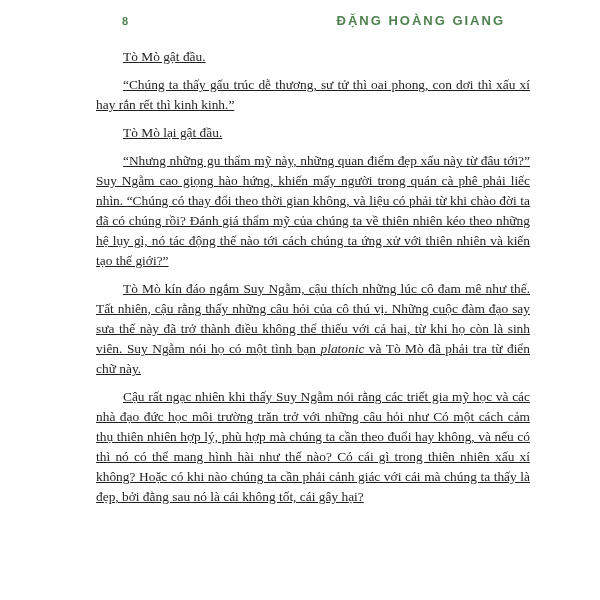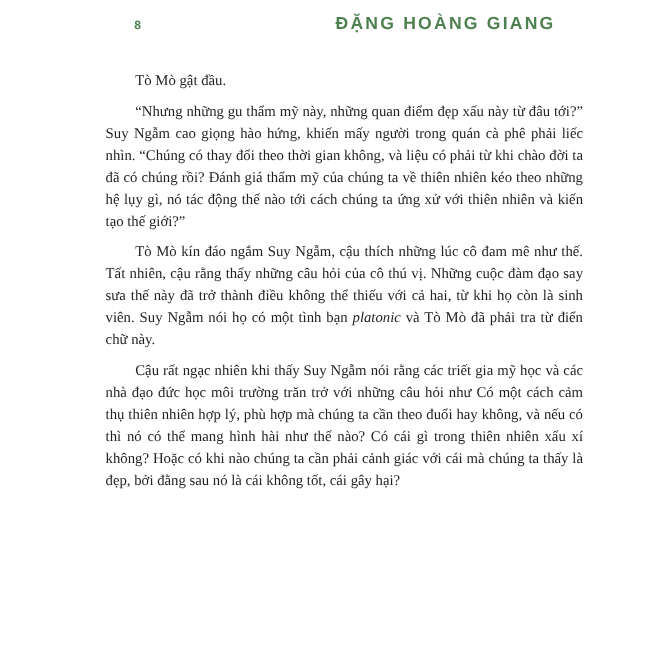--- a/index.html
+++ b/index.html
@@ -22,47 +22,50 @@
     align-items: baseline;
     padding: 13px 95px 0 122px;
     font-family: "Liberation Sans", sans-serif;
   }
   .page-num {
     font-size: 11px;
     font-weight: bold;
     letter-spacing: 0.5px;
   }
   .author {
-    font-size: 16px;
+    font-size: 13px;
     font-weight: bold;
     letter-spacing: 2px;
   }
   .body-text {
-    margin-top: 32px;
+    margin-top: 19px;
     padding: 0 70px 0 96px;
     font-size: 13.4px;
     line-height: 20px;
     text-align: justify;
     color: #1f1f1f;
+    text-decoration: underline;
   }
   .para {
     margin: 0 0 8px 0;
     text-indent: 27px;
   }
   .para em {
     font-style: italic;
   }
 </style>
 </head>
 <body>
 
 <div class="page">
   <div class="running-header">
     <span class="page-num" style="color: rgb(79, 129, 80);">8</span>
     <span class="author" style="color: rgb(79, 129, 80);">ĐẶNG HOÀNG GIANG</span>
   </div>
   <div class="body-text" style="color: rgb(31, 31, 31);">
       <p class="para"><span>Tò Mò gật đầu.</span></p>
+      <p class="para"><span>“Chúng ta thấy gấu trúc dễ thương, sư tử thì oai phong, con dơi thì xấu xí hay rắn rết thì kinh kinh.”</span></p>
+      <p class="para"><span>Tò Mò lại gật đầu.</span></p>
       <p class="para"><span>“Nhưng những gu thẩm mỹ này, những quan điểm đẹp xấu này từ đâu tới?” Suy Ngẫm cao giọng hào hứng, khiến mấy người trong quán cà phê phải liếc nhìn. “Chúng có thay đổi theo thời gian không, và liệu có phải từ khi chào đời ta đã có chúng rồi? Đánh giá thẩm mỹ của chúng ta về thiên nhiên kéo theo những hệ lụy gì, nó tác động thế nào tới cách chúng ta ứng xử với thiên nhiên và kiến tạo thế giới?”</span></p>
       <p class="para"><span>Tò Mò kín đáo ngắm Suy Ngẫm, cậu thích những lúc cô đam mê như thế. Tất nhiên, cậu rằng thấy những câu hỏi của cô thú vị. Những cuộc đàm đạo say sưa thế này đã trở thành điều không thể thiếu với cả hai, từ khi họ còn là sinh viên. Suy Ngẫm nói họ có một tình bạn </span><em>platonic</em><span> và Tò Mò đã phải tra từ điển chữ này.</span></p>
       <p class="para"><span>Cậu rất ngạc nhiên khi thấy Suy Ngẫm nói rằng các triết gia mỹ học và các nhà đạo đức học môi trường trăn trở với những câu hỏi như Có một cách cảm thụ thiên nhiên hợp lý, phù hợp mà chúng ta cần theo đuổi hay không, và nếu có thì nó có thể mang hình hài như thế nào? Có cái gì trong thiên nhiên xấu xí không? Hoặc có khi nào chúng ta cần phải cảnh giác với cái mà chúng ta thấy là đẹp, bởi đằng sau nó là cái không tốt, cái gây hại?</span></p>
     </div>
 </div>
 
 </body></html>

